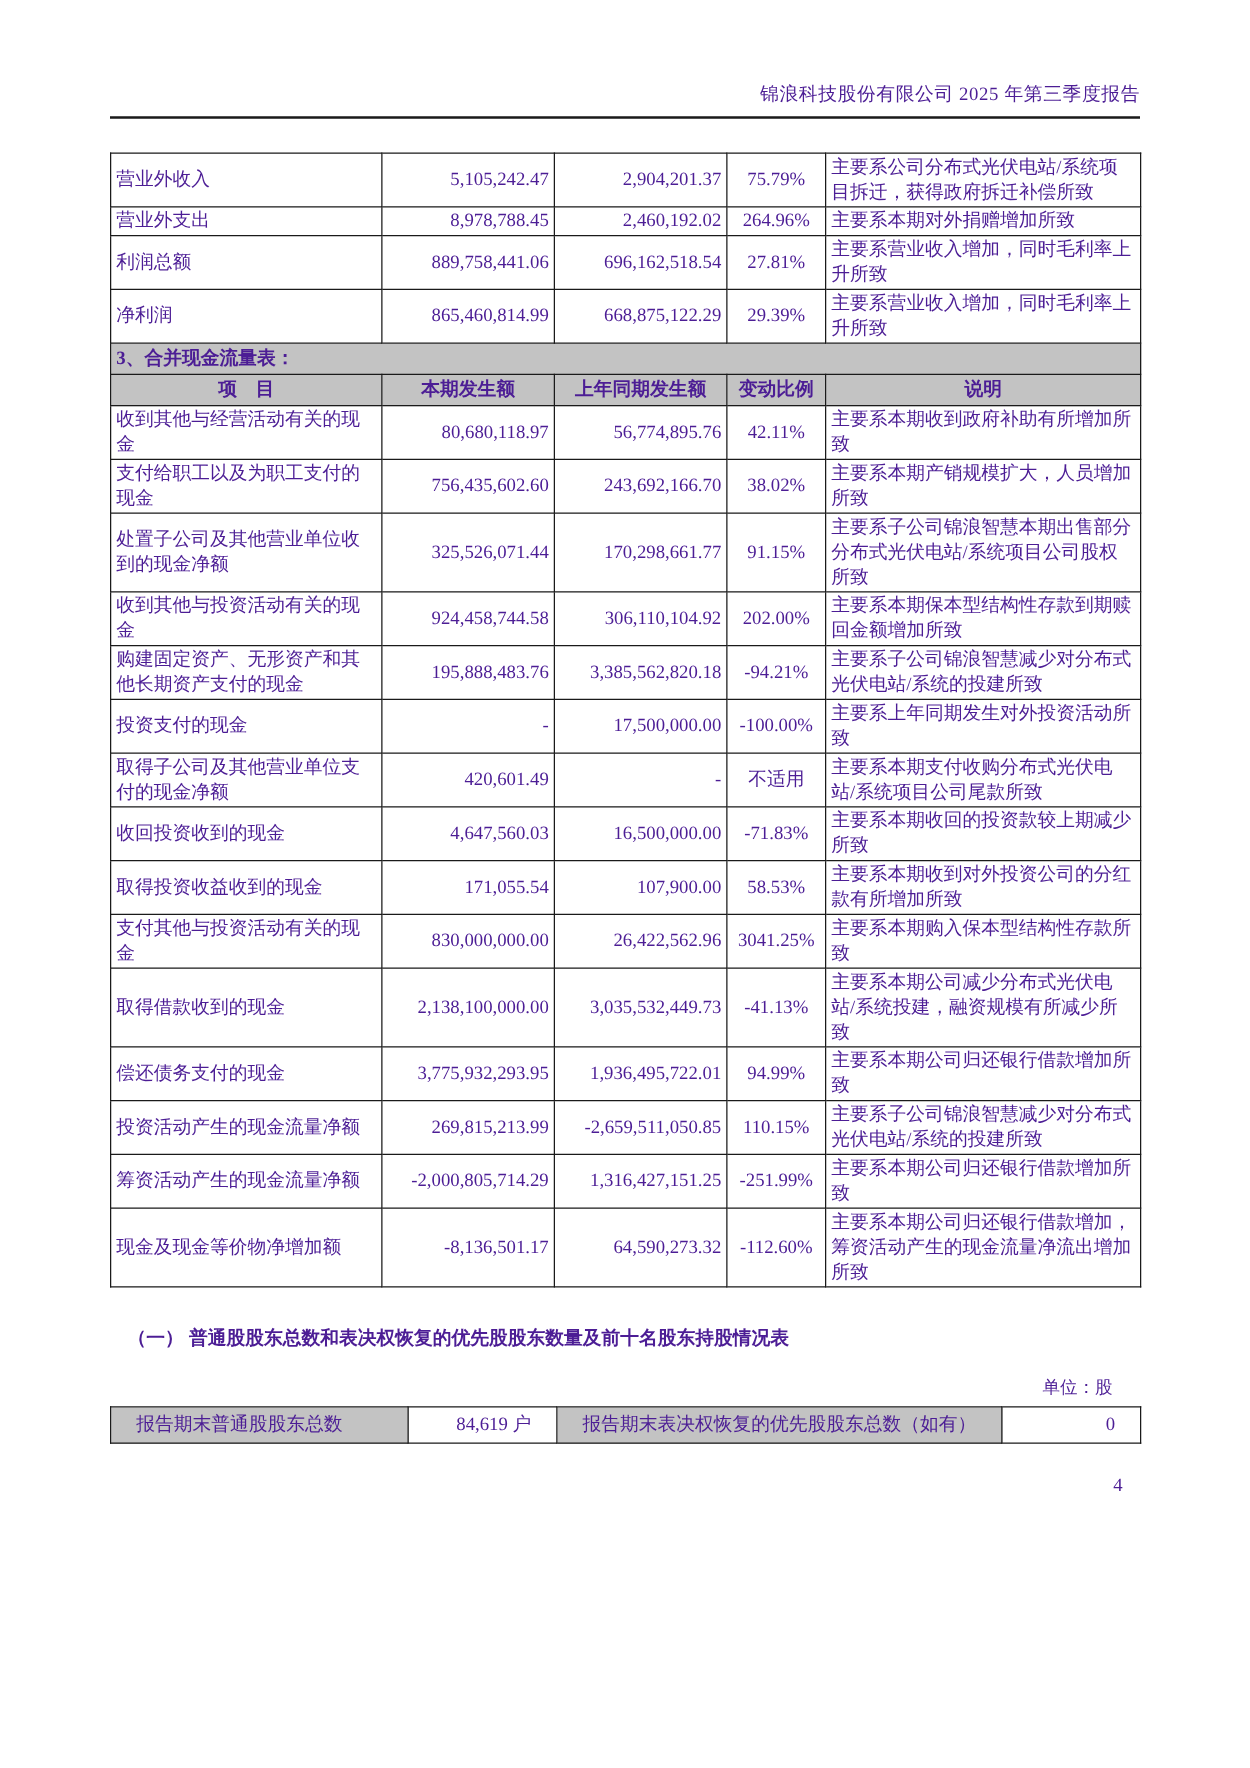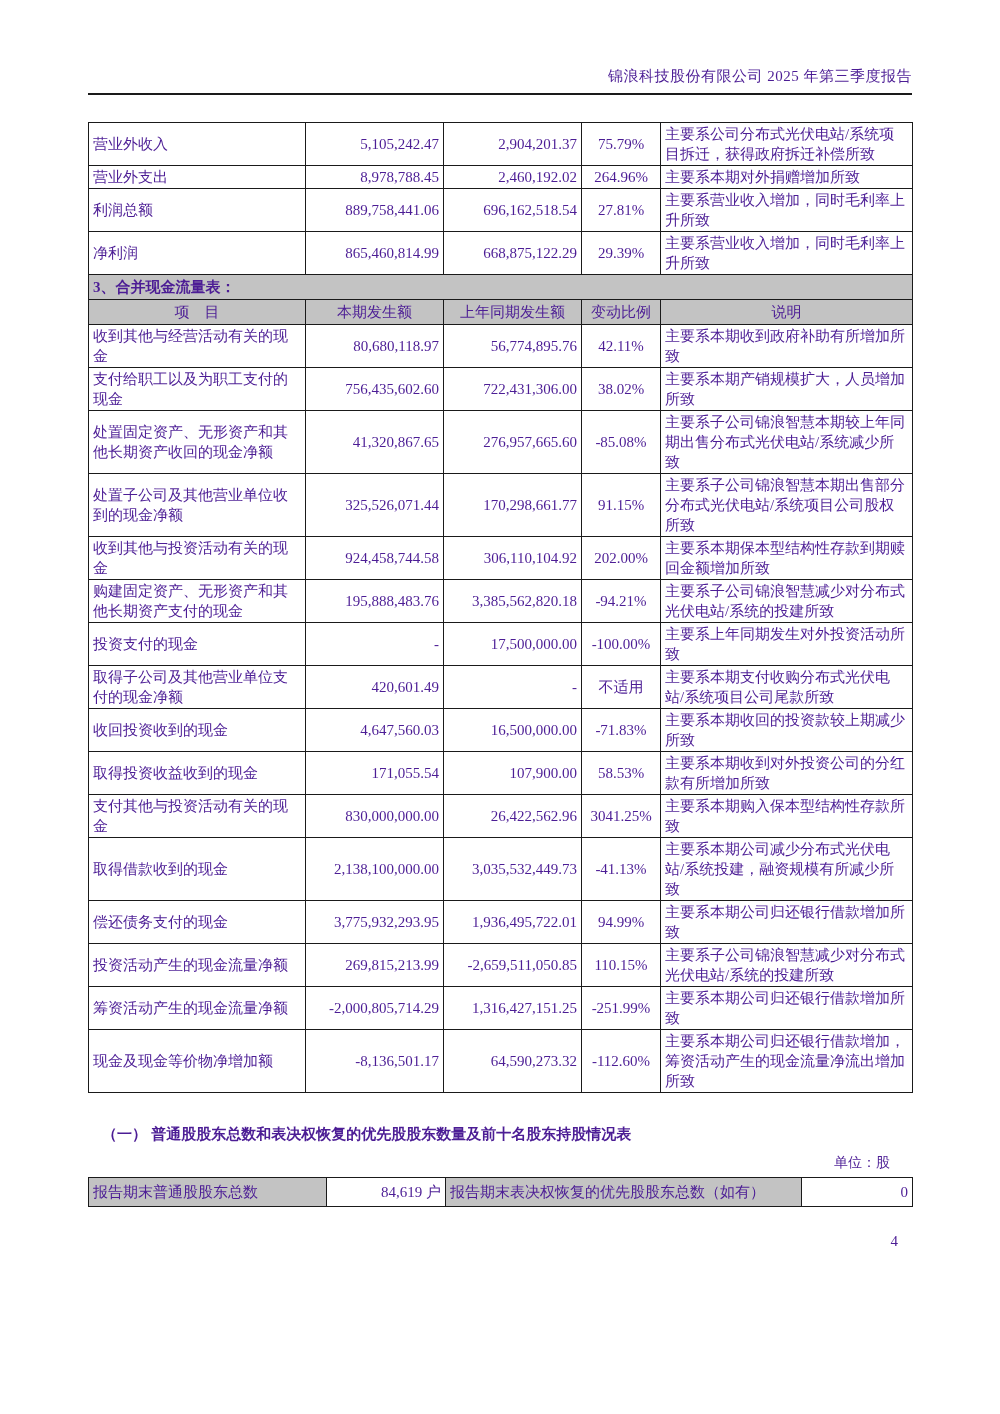--- a/index.html
+++ b/index.html
@@ -43,21 +43,21 @@
   td.pct{text-align:center;padding-right:3px;}
   td.note{text-align:left;padding-left:4px;padding-right:6px;}
   tr.section-row td{
     background:#c3c3c3;
     font-weight:bold;
     text-align:left;
     padding:2px 4px;
   }
   tr.head-row th{
     background:#c3c3c3;
-    font-weight:normal;
+    font-weight:bold;
     text-align:center;
     padding:2px 2px;
   }
   .section-heading{
     font-family:"Liberation Sans","DejaVu Sans",sans-serif;
     font-weight:bold;
     font-size:19px;
     line-height:24px;
     margin:60px 0 0 8px;
     letter-spacing:1px;
@@ -66,34 +66,34 @@
     font-family:"Liberation Sans","DejaVu Sans",sans-serif;
     font-weight:bold;
     font-size:15px;
     line-height:21px;
     margin:30px 0 0 14px;
   }
   .unit-label{
     text-align:right;
     font-size:14px;
     line-height:19px;
-    margin-top:9px;
+    margin-top:20px;
     padding-right:22px;
   }
   table.sh{
     width:824px;
     border-collapse:collapse;
     table-layout:fixed;
     font-size:15px;
     line-height:20px;
     margin-top:5px;
   }
   table.sh td{
     border:1px solid #1a1a1a;
-    padding:4px 4px;
+    padding:4px 20px;
     vertical-align:middle;
   }
   td.sh-label{background:#c3c3c3;text-align:left;}
   td.sh-value{text-align:right;padding-right:8px;}
   .page-number{
     text-align:right;
     font-size:15px;
     margin-top:26px;
     padding-right:14px;
   }
@@ -160,30 +160,23 @@
       <tr>
         <td class="item">收到其他与经营活动有关的现金</td>
         <td class="num">80,680,118.97</td>
         <td class="num">56,774,895.76</td>
         <td class="pct">42.11%</td>
         <td class="note">主要系本期收到政府补助有所增加所致</td>
       </tr>
       <tr>
         <td class="item">支付给职工以及为职工支付的现金</td>
         <td class="num">756,435,602.60</td>
-        <td class="num">722,431,306.00</td>
+        <td class="num">243,692,166.70</td>
         <td class="pct">38.02%</td>
         <td class="note">主要系本期产销规模扩大，人员增加所致</td>
-      </tr>
-      <tr>
-        <td class="item">处置固定资产、无形资产和其他长期资产收回的现金净额</td>
-        <td class="num">41,320,867.65</td>
-        <td class="num">276,957,665.60</td>
-        <td class="pct">-85.08%</td>
-        <td class="note">主要系子公司锦浪智慧本期较上年同期出售分布式光伏电站/系统减少所致</td>
       </tr>
       <tr>
         <td class="item">处置子公司及其他营业单位收到的现金净额</td>
         <td class="num">325,526,071.44</td>
         <td class="num">170,298,661.77</td>
         <td class="pct">91.15%</td>
         <td class="note">主要系子公司锦浪智慧本期出售部分分布式光伏电站/系统项目公司股权所致</td>
       </tr>
       <tr>
         <td class="item">收到其他与投资活动有关的现金</td>

